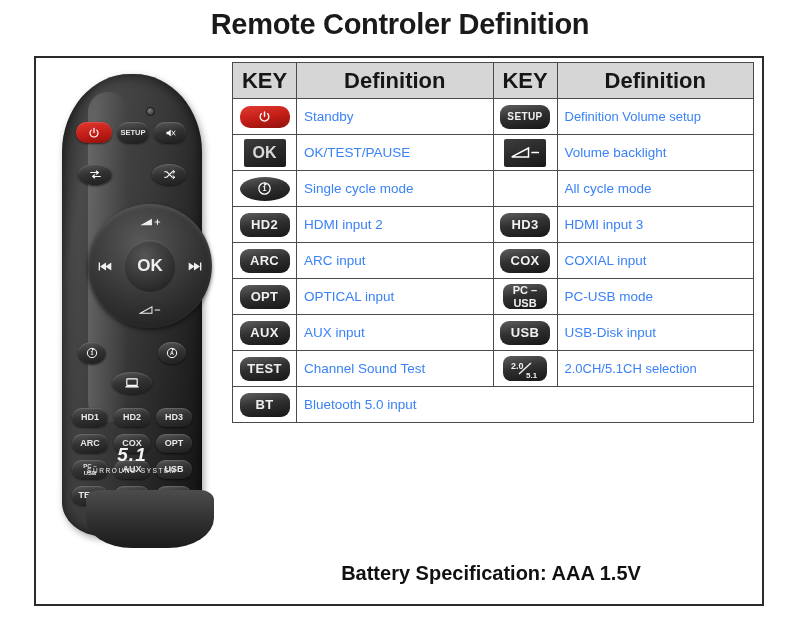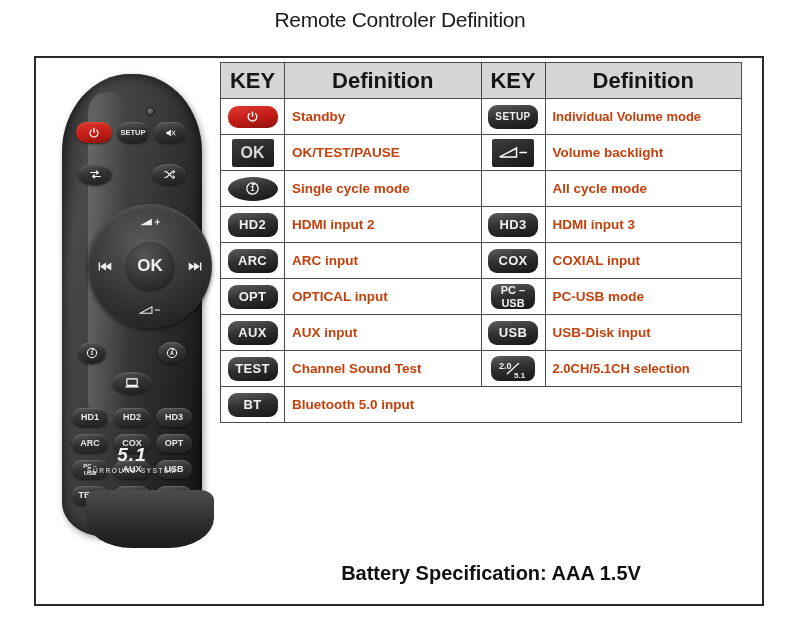--- a/index.html
+++ b/index.html
@@ -9,22 +9,22 @@
     font-family: "Liberation Sans", sans-serif;
     overflow: hidden;
     position: relative;
   }
 
   
   #title {
     position: absolute;
     top: 8px; left: 0; width: 800px;
     text-align: center;
-    font-size: 21px;
-    font-weight: normal;
+    font-size: 29px;
+    font-weight: bold;
     color: #1a1a1a;
     letter-spacing: -0.3px;
   }
 
   
   #frame {
     position: absolute;
     left: 34px; top: 56px;
     width: 730px; height: 550px;
     border: 2px solid #2a2a2a;
@@ -105,40 +105,40 @@
   .logo-wrap {
     position: absolute; left: 0; top: 370px; width: 140px;
     text-align: center; color: #f2f2f2;
   }
   .logo-mark { font-size: 19px; font-style: italic; font-weight: bold; letter-spacing: 1px; }
   .logo-sub  { font-size: 6.5px; letter-spacing: 1.6px; margin-top: 1px; }
 
   
   #tbl {
     position: absolute;
-    left: 220px; top: 62px;
+    left: 232px; top: 62px;
     width: 522px;
     border-collapse: collapse;
     table-layout: fixed;
   }
   #tbl td, #tbl th {
     border: 1px solid #4a4a4a;
     padding: 0;
     height: 36px;
     vertical-align: middle;
   }
   #tbl th {
     background: #d6d6d6;
     font-size: 22px;
     font-weight: bold;
     color: #161616;
     height: 36px;
   }
   .c-key { width: 64px; text-align: center; }
-  .c-def { padding-left: 7px !important; font-size: 13.5px; font-weight: bold; color: #c2410c; }
+  .c-def { padding-left: 7px !important; font-size: 13.5px; font-weight: normal; color: #3b82f6; }
   .c-def.wide { font-size: 13px; }
 
   
   .chip {
     display: inline-flex; align-items: center; justify-content: center;
     color: #f0f0f0; font-weight: bold; line-height: 1;
     background: linear-gradient(170deg,#5e5e5e,#313131 45%,#161616);
     vertical-align: middle;
   }
   .chip.ellipse  { width: 50px; height: 24px; border-radius: 50%; }
@@ -309,21 +309,21 @@
           <svg width="13" height="13" viewBox="0 0 24 24">
             <path d="M12 3.5 v8" stroke="#fff" stroke-width="2.6" fill="none" stroke-linecap="round"></path>
             <path d="M6.5 6.6 a8 8 0 1 0 11 0" stroke="#fff" stroke-width="2.4" fill="none" stroke-linecap="round"></path>
           </svg>
         </span>
       </td>
       <td class="c-def">Standby</td>
       <td class="c-key">
         <span class="chip rrect t-setup">SETUP</span>
       </td>
-      <td class="c-def wide">Individual Volume mode</td>
+      <td class="c-def wide">Definition Volume setup</td>
     </tr>
 
 
 
     <tr>
       <td class="c-key">
         <span class="chip square t-ok">OK</span>
       </td>
       <td class="c-def">OK/TEST/PAUSE</td>
       <td class="c-key">

